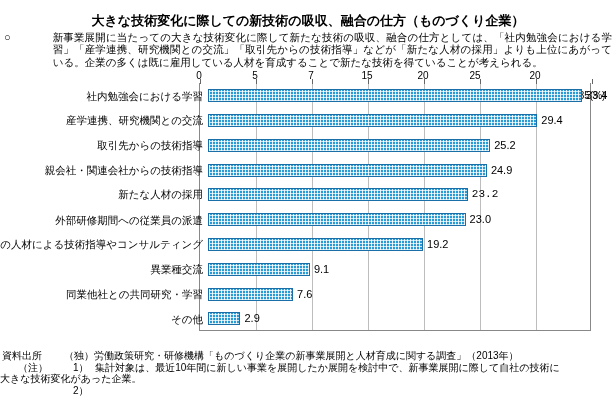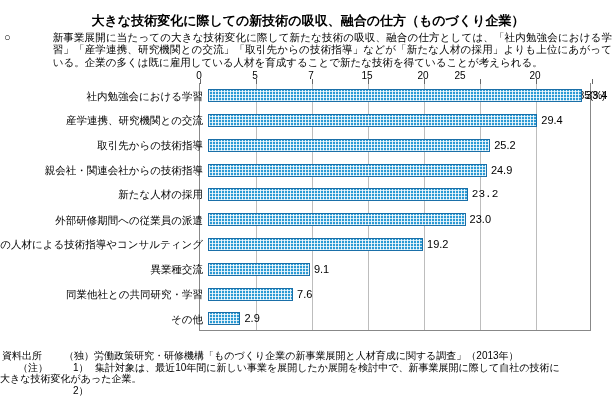--- a/index.html
+++ b/index.html
@@ -186,21 +186,21 @@
   <span class="lead-text">新事業展開に当たっての大きな技術変化に際して新たな技術の吸収、融合の仕方としては、「社内勉強会における学習」「産学連携、研究機関との交流」「取引先からの技術指導」などが「新たな人材の採用」よりも上位にあがっている。企業の多くは既に雇用している人材を育成することで新たな技術を得ていることが考えられる。</span>
 </div>
 
 <div class="chart-wrap">
   <div class="axis-labels" id="axis-labels">
       <span class="axis-tick-label" style="left: 199px;">0</span>
       <span class="axis-tick-label" style="left: 255px;">5</span>
       <span class="axis-tick-label" style="left: 311px;">7</span>
       <span class="axis-tick-label" style="left: 367px;">15</span>
       <span class="axis-tick-label" style="left: 423px;">20</span>
-      <span class="axis-tick-label" style="left: 460px;">25</span>
+      <span class="axis-tick-label" style="left: 475px;">25</span>
       <span class="axis-tick-label" style="left: 535px;">20</span>
       <span class="axis-tick-label pct" style="left: 591px;">35(%)</span>
     </div>
   <div class="plot" id="plot">
       <div class="gridtick" style="left: 0px;"></div>
       <div class="gridline" style="left: 56px;"></div>
       <div class="gridtick" style="left: 56px;"></div>
       <div class="gridline" style="left: 112px;"></div>
       <div class="gridtick" style="left: 112px;"></div>
       <div class="gridline" style="left: 168px;"></div>

